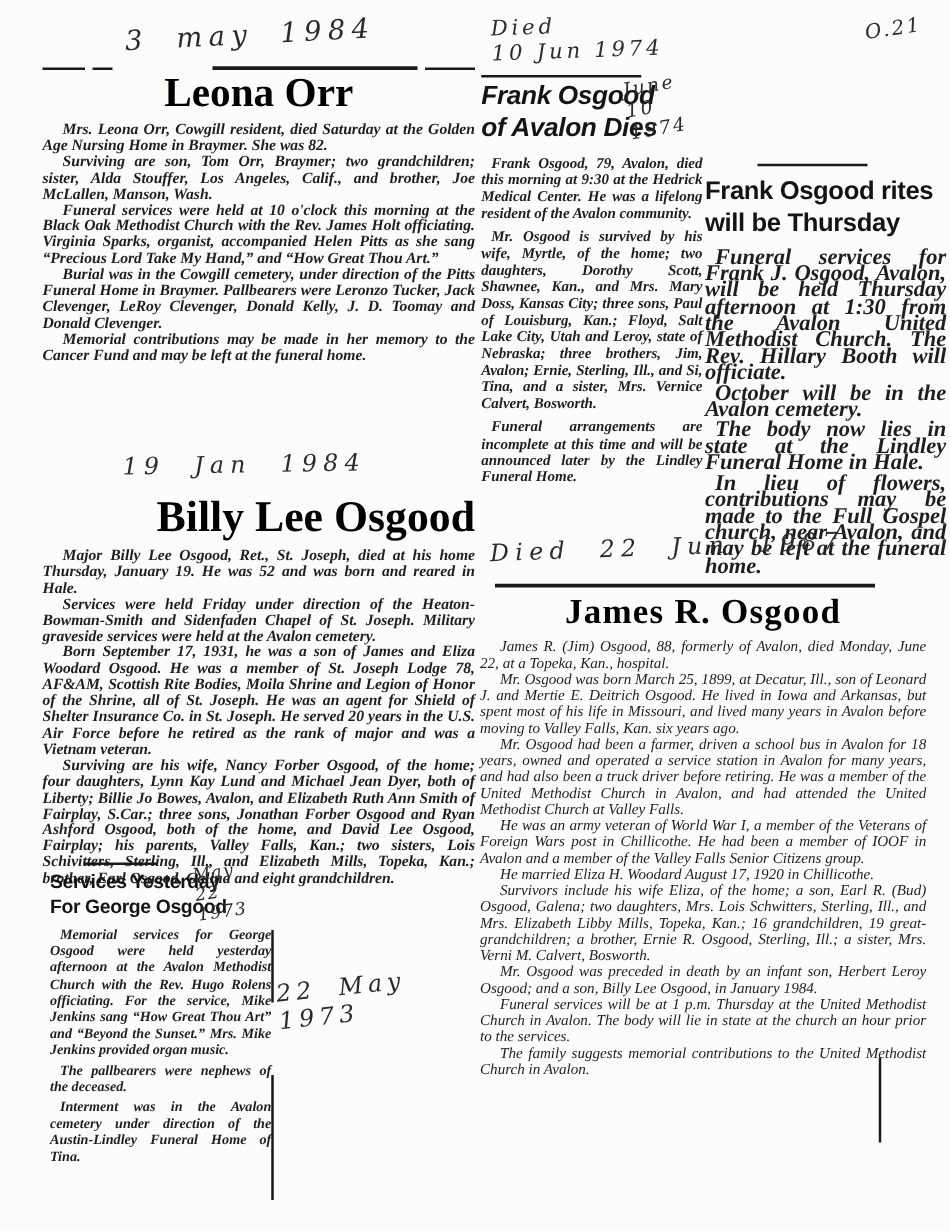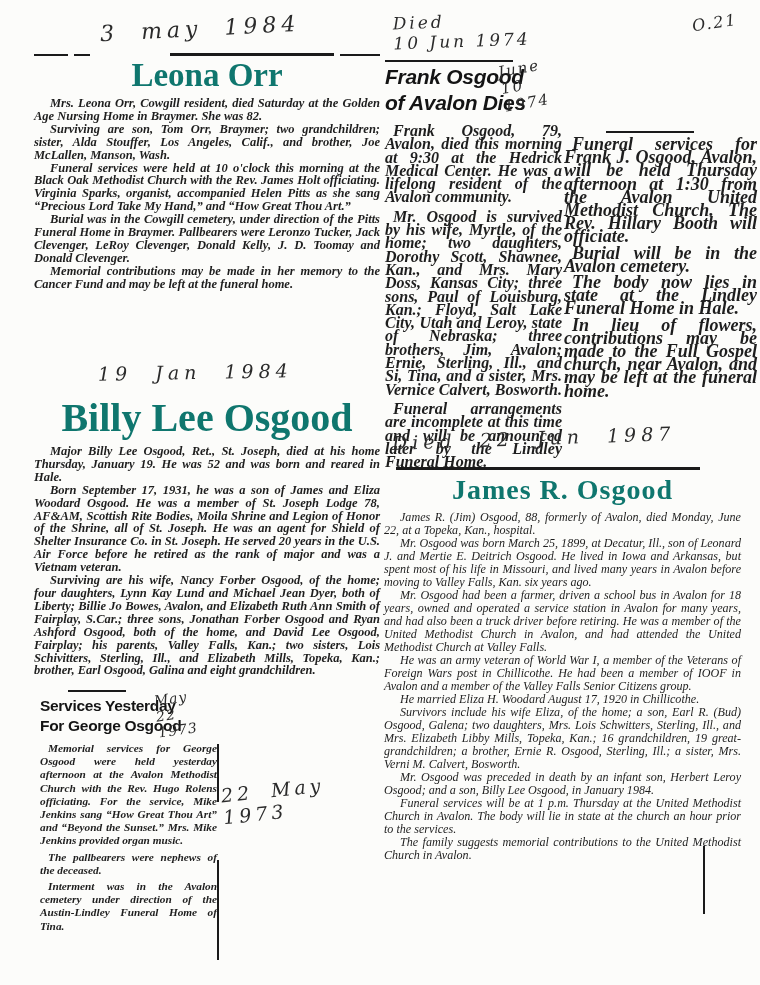--- a/index.html
+++ b/index.html
@@ -4,21 +4,21 @@
 <style>
   html,body { margin:0; padding:0; background:#e8e8e8; }
   .page {
     position:relative; width:760px; height:985px; margin:0 auto;
     background:#fcfcfa; overflow:hidden;
     font-family:"Liberation Serif", serif; color:#1c1c1c;
   }
   .clip { position:absolute; }
   .headline-serif {
     font-family:"Liberation Serif", serif; font-weight:bold;
-    text-align:center; margin:0; color:#0f766e;
+    text-align:center; margin:0; color:#000000;
   }
   .headline-sans {
     font-family:"Liberation Sans", sans-serif; font-weight:bold;
     margin:0; color:#141414; letter-spacing:-0.3px;
   }
   .bodytext { text-align:justify; color:#1e1e1e;font-style:italic; }
   .bodytext p { margin:0; }
   .bt-bold { font-weight:bold; }
   .indent16 p { text-indent:16px; }
   .indent8  p { text-indent:8px; }
@@ -37,31 +37,31 @@
   
   #leona { left:34px; top:52px; width:346px; }
   #leona .headline-serif { font-size:33px; margin-top:5px; }
   #leona .bodytext { font-size:12.5px; line-height:12.9px; margin-top:3px; }
 
   
   #frank-dies { left:385px; top:12px; width:177px; }
   #frank-dies .hw-died { left:8px; top:0; font-size:17px; letter-spacing:3px; transform:rotate(-2deg); }
   #frank-dies .headline-sans { margin-top:52px; font-size:21px; line-height:26px; width:150px;font-style:italic; }
   #frank-dies .hw-side { left:116px; top:48px; font-size:15px; transform:rotate(-10deg); letter-spacing:2px; }
-  #frank-dies .bodytext { margin-top:8px; font-size:16px; line-height:13.3px; }
+  #frank-dies .bodytext { margin-top:8px; font-size:12px; line-height:13.3px; }
 
   
   #frank-rites { left:564px; top:131px; width:193px; }
   #frank-rites .headline-sans { margin-top:9px; font-size:20.5px; line-height:26px; }
   #frank-rites .bodytext { margin-top:7px; font-size:18px; line-height:13.2px; }
 
   
   #billy { left:34px; top:366px; width:346px; }
   #billy .hw-date { left:64px; top:-4px; font-size:19px; letter-spacing:5px; word-spacing:12px; transform:rotate(-1deg); }
-  #billy .headline-serif { margin-top:28px; font-size:40px; }
+  #billy .headline-serif { margin-top:28px; font-size:35px;text-align:right; }
   #billy .bodytext { font-size:12.5px; line-height:12.9px; margin-top:4px; }
 
   
   #george { left:40px; top:688px; width:177px; }
   #george .headline-sans { margin-top:8px; font-size:15.5px; line-height:20px; width:142px; }
   #george .hw-date { left:116px; top:2px; font-size:14px; transform:rotate(-8deg); letter-spacing:1px; }
   #george .bodytext { margin-top:6px; font-size:11.3px; line-height:13.2px; }
   #hw-george-side { left:222px; top:780px; font-size:19px; transform:rotate(-6deg); letter-spacing:4px; word-spacing:8px; }
 
   
@@ -103,33 +103,35 @@
 1974</div>
     <div class="bodytext bt-bold indent8 pgap6">
         <p>Frank Osgood, 79, Avalon, died this morning at 9:30 at the Hedrick Medical Center. He was a lifelong resident of the Avalon community.</p>
         <p>Mr. Osgood is survived by his wife, Myrtle, of the home; two daughters, Dorothy Scott, Shawnee, Kan., and Mrs. Mary Doss, Kansas City; three sons, Paul of Louisburg, Kan.; Floyd, Salt Lake City, Utah and Leroy, state of Nebraska; three brothers, Jim, Avalon; Ernie, Sterling, Ill., and Si, Tina, and a sister, Mrs. Vernice Calvert, Bosworth.</p>
         <p>Funeral arrangements are incomplete at this time and will be announced later by the Lindley Funeral Home.</p>
       </div>
   </section>
 
   <section class="clip" id="frank-rites">
     <div class="rule" style="left:42px;top:0;width:88px;height:2px;"></div>
+    <h2 class="headline-sans"><span>Frank Osgood rites</span><br><span>will be Thursday</span></h2>
     <div class="bodytext bt-bold indent8 pgap3">
         <p>Funeral services for Frank J. Osgood, Avalon, will be held Thursday afternoon at 1:30 from the Avalon United Methodist Church. The Rev. Hillary Booth will officiate.</p>
-        <p>Burial will be in the Avalon cemetery.</p>
+        <p>October will be in the Avalon cemetery.</p>
         <p>The body now lies in state at the Lindley Funeral Home in Hale.</p>
         <p>In lieu of flowers, contributions may be made to the Full Gospel church, near Avalon, and may be left at the funeral home.</p>
       </div>
   </section>
 
   <section class="clip" id="billy">
     <div class="handwriting hw-date">19 Jan 1984</div>
     <h1 class="headline-serif">Billy Lee Osgood</h1>
     <div class="bodytext bt-bold indent16">
         <p>Major Billy Lee Osgood, Ret., St. Joseph, died at his home Thursday, January 19. He was 52 and was born and reared in Hale.</p>
+        <p>Services were held Friday under direction of the Heaton-Bowman-Smith and Sidenfaden Chapel of St. Joseph. Military graveside services were held at the Avalon cemetery.</p>
         <p>Born September 17, 1931, he was a son of James and Eliza Woodard Osgood. He was a member of St. Joseph Lodge 78, AF&amp;AM, Scottish Rite Bodies, Moila Shrine and Legion of Honor of the Shrine, all of St. Joseph. He was an agent for Shield of Shelter Insurance Co. in St. Joseph. He served 20 years in the U.S. Air Force before he retired as the rank of major and was a Vietnam veteran.</p>
         <p>Surviving are his wife, Nancy Forber Osgood, of the home; four daughters, Lynn Kay Lund and Michael Jean Dyer, both of Liberty; Billie Jo Bowes, Avalon, and Elizabeth Ruth Ann Smith of Fairplay, S.Car.; three sons, Jonathan Forber Osgood and Ryan Ashford Osgood, both of the home, and David Lee Osgood, Fairplay; his parents, Valley Falls, Kan.; two sisters, Lois Schivitters, Sterling, Ill., and Elizabeth Mills, Topeka, Kan.; brother, Earl Osgood, Galina and eight grandchildren.</p>
       </div>
   </section>
 
   <section class="clip" id="george">
     <div class="rule" style="left:28px;top:2px;width:58px;height:2px;"></div>
     <h2 class="headline-sans"><span>Services Yesterday</span><br><span>For George Osgood</span></h2>
     <div class="handwriting hw-date">May
 22

